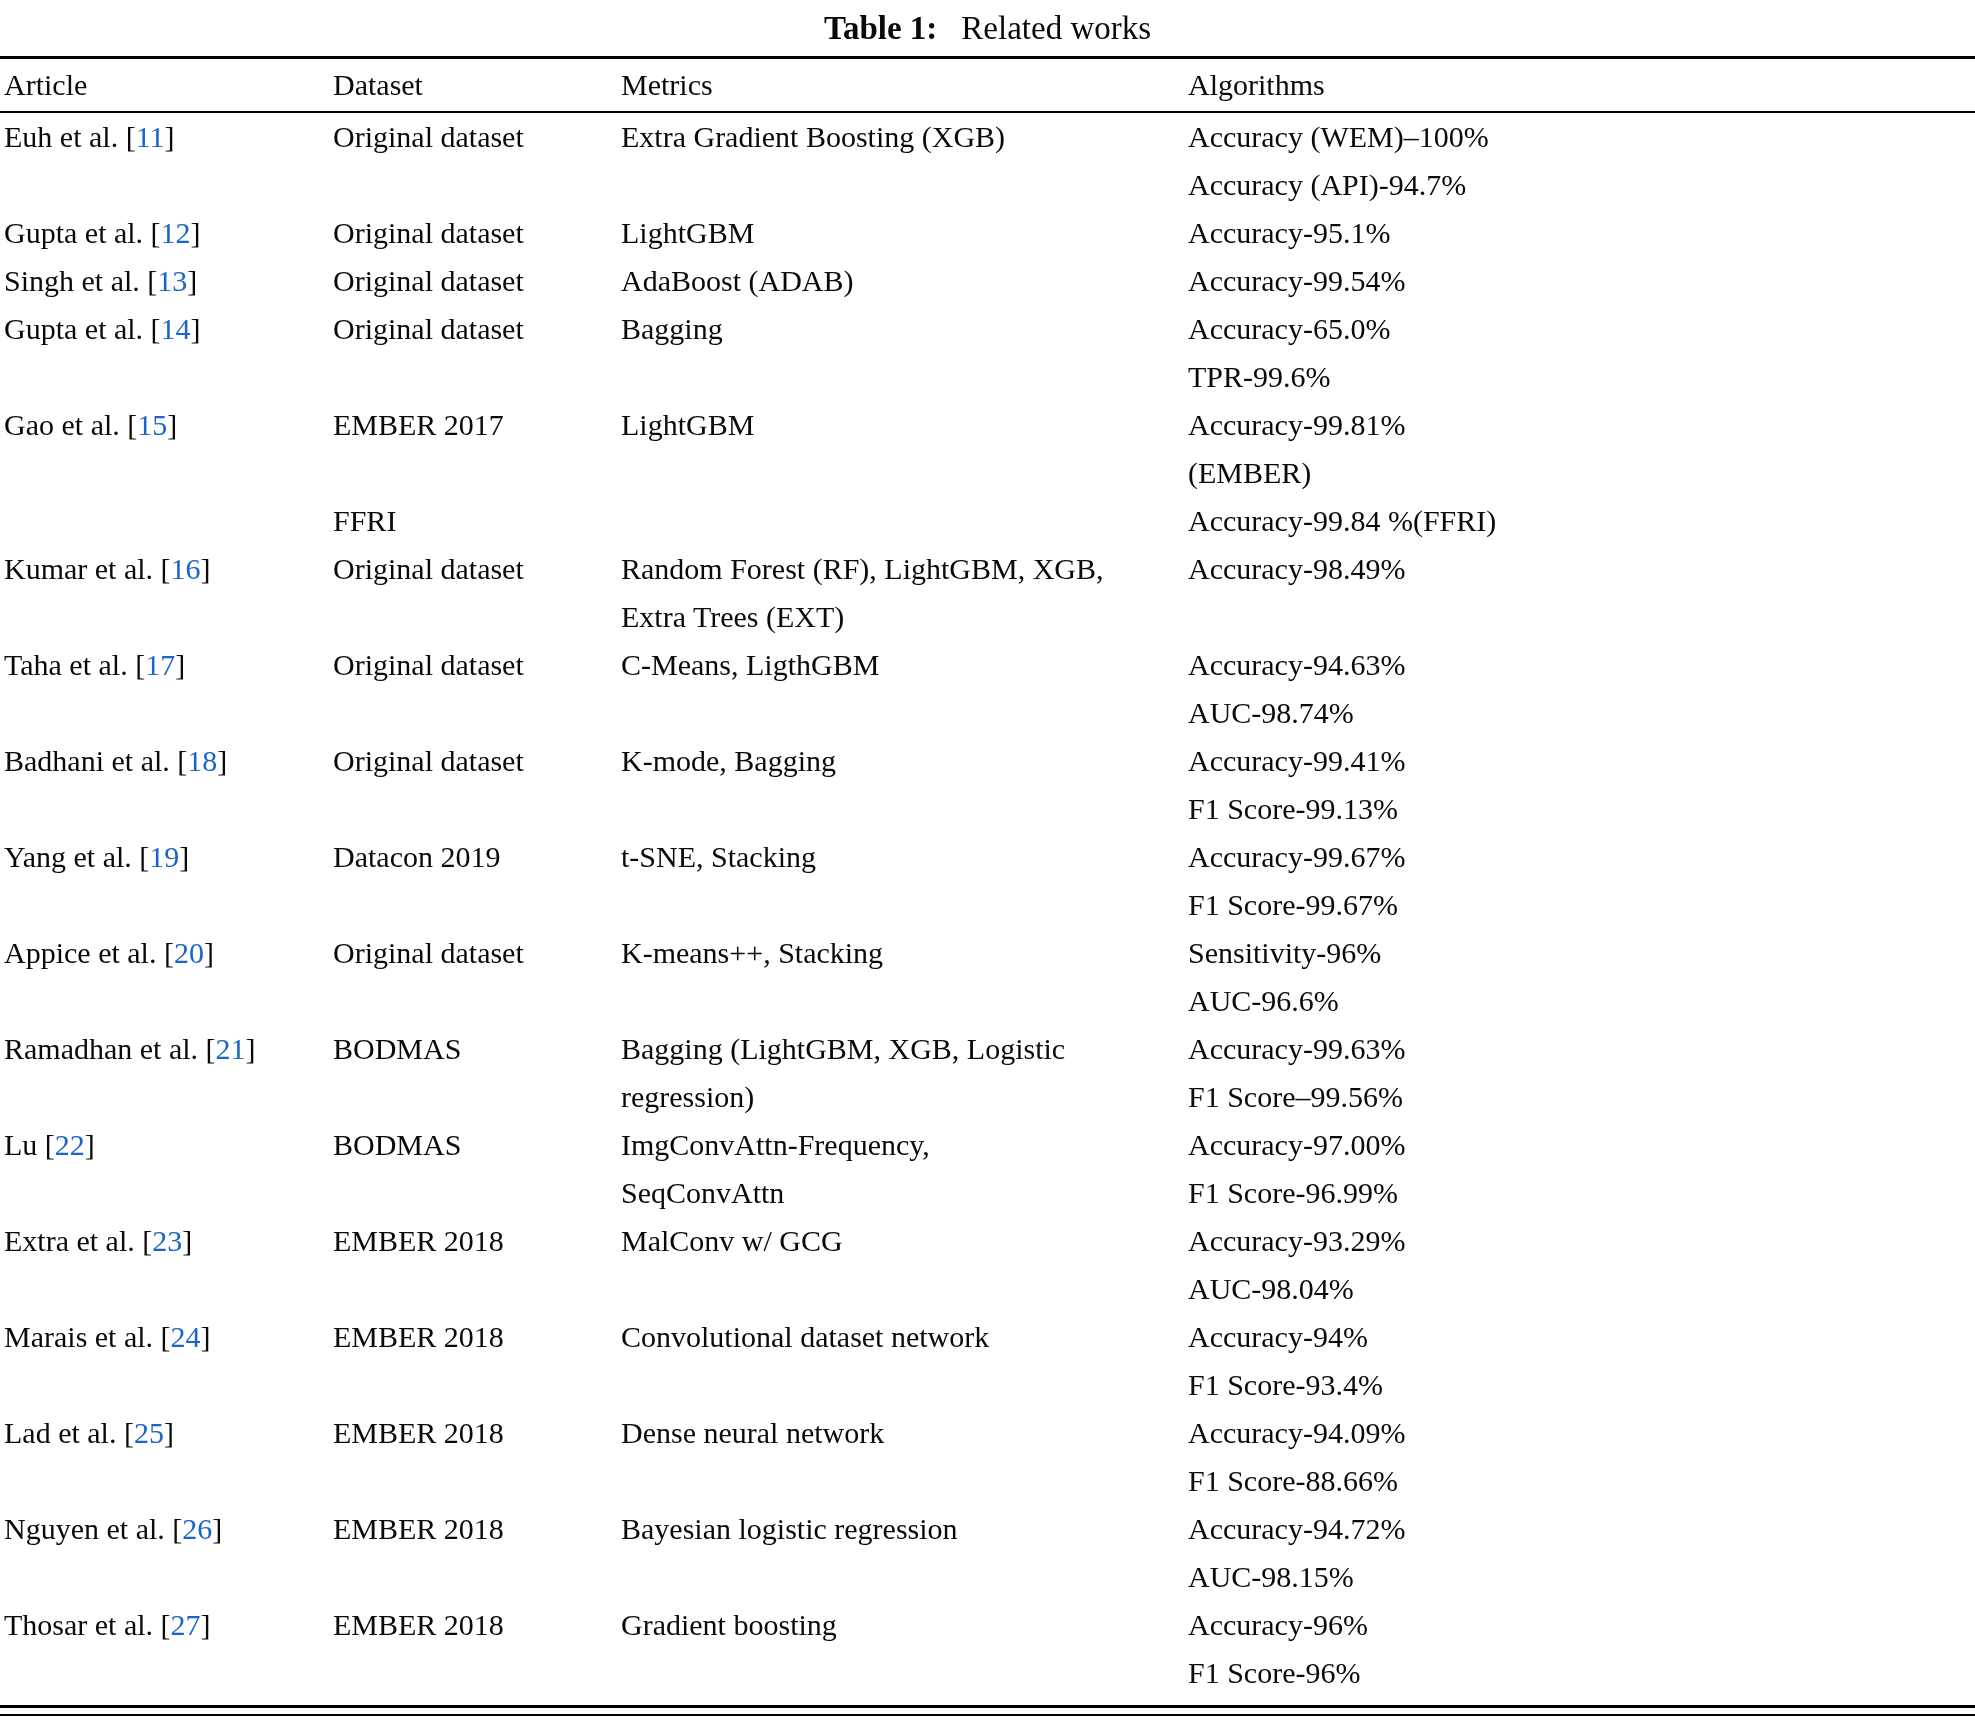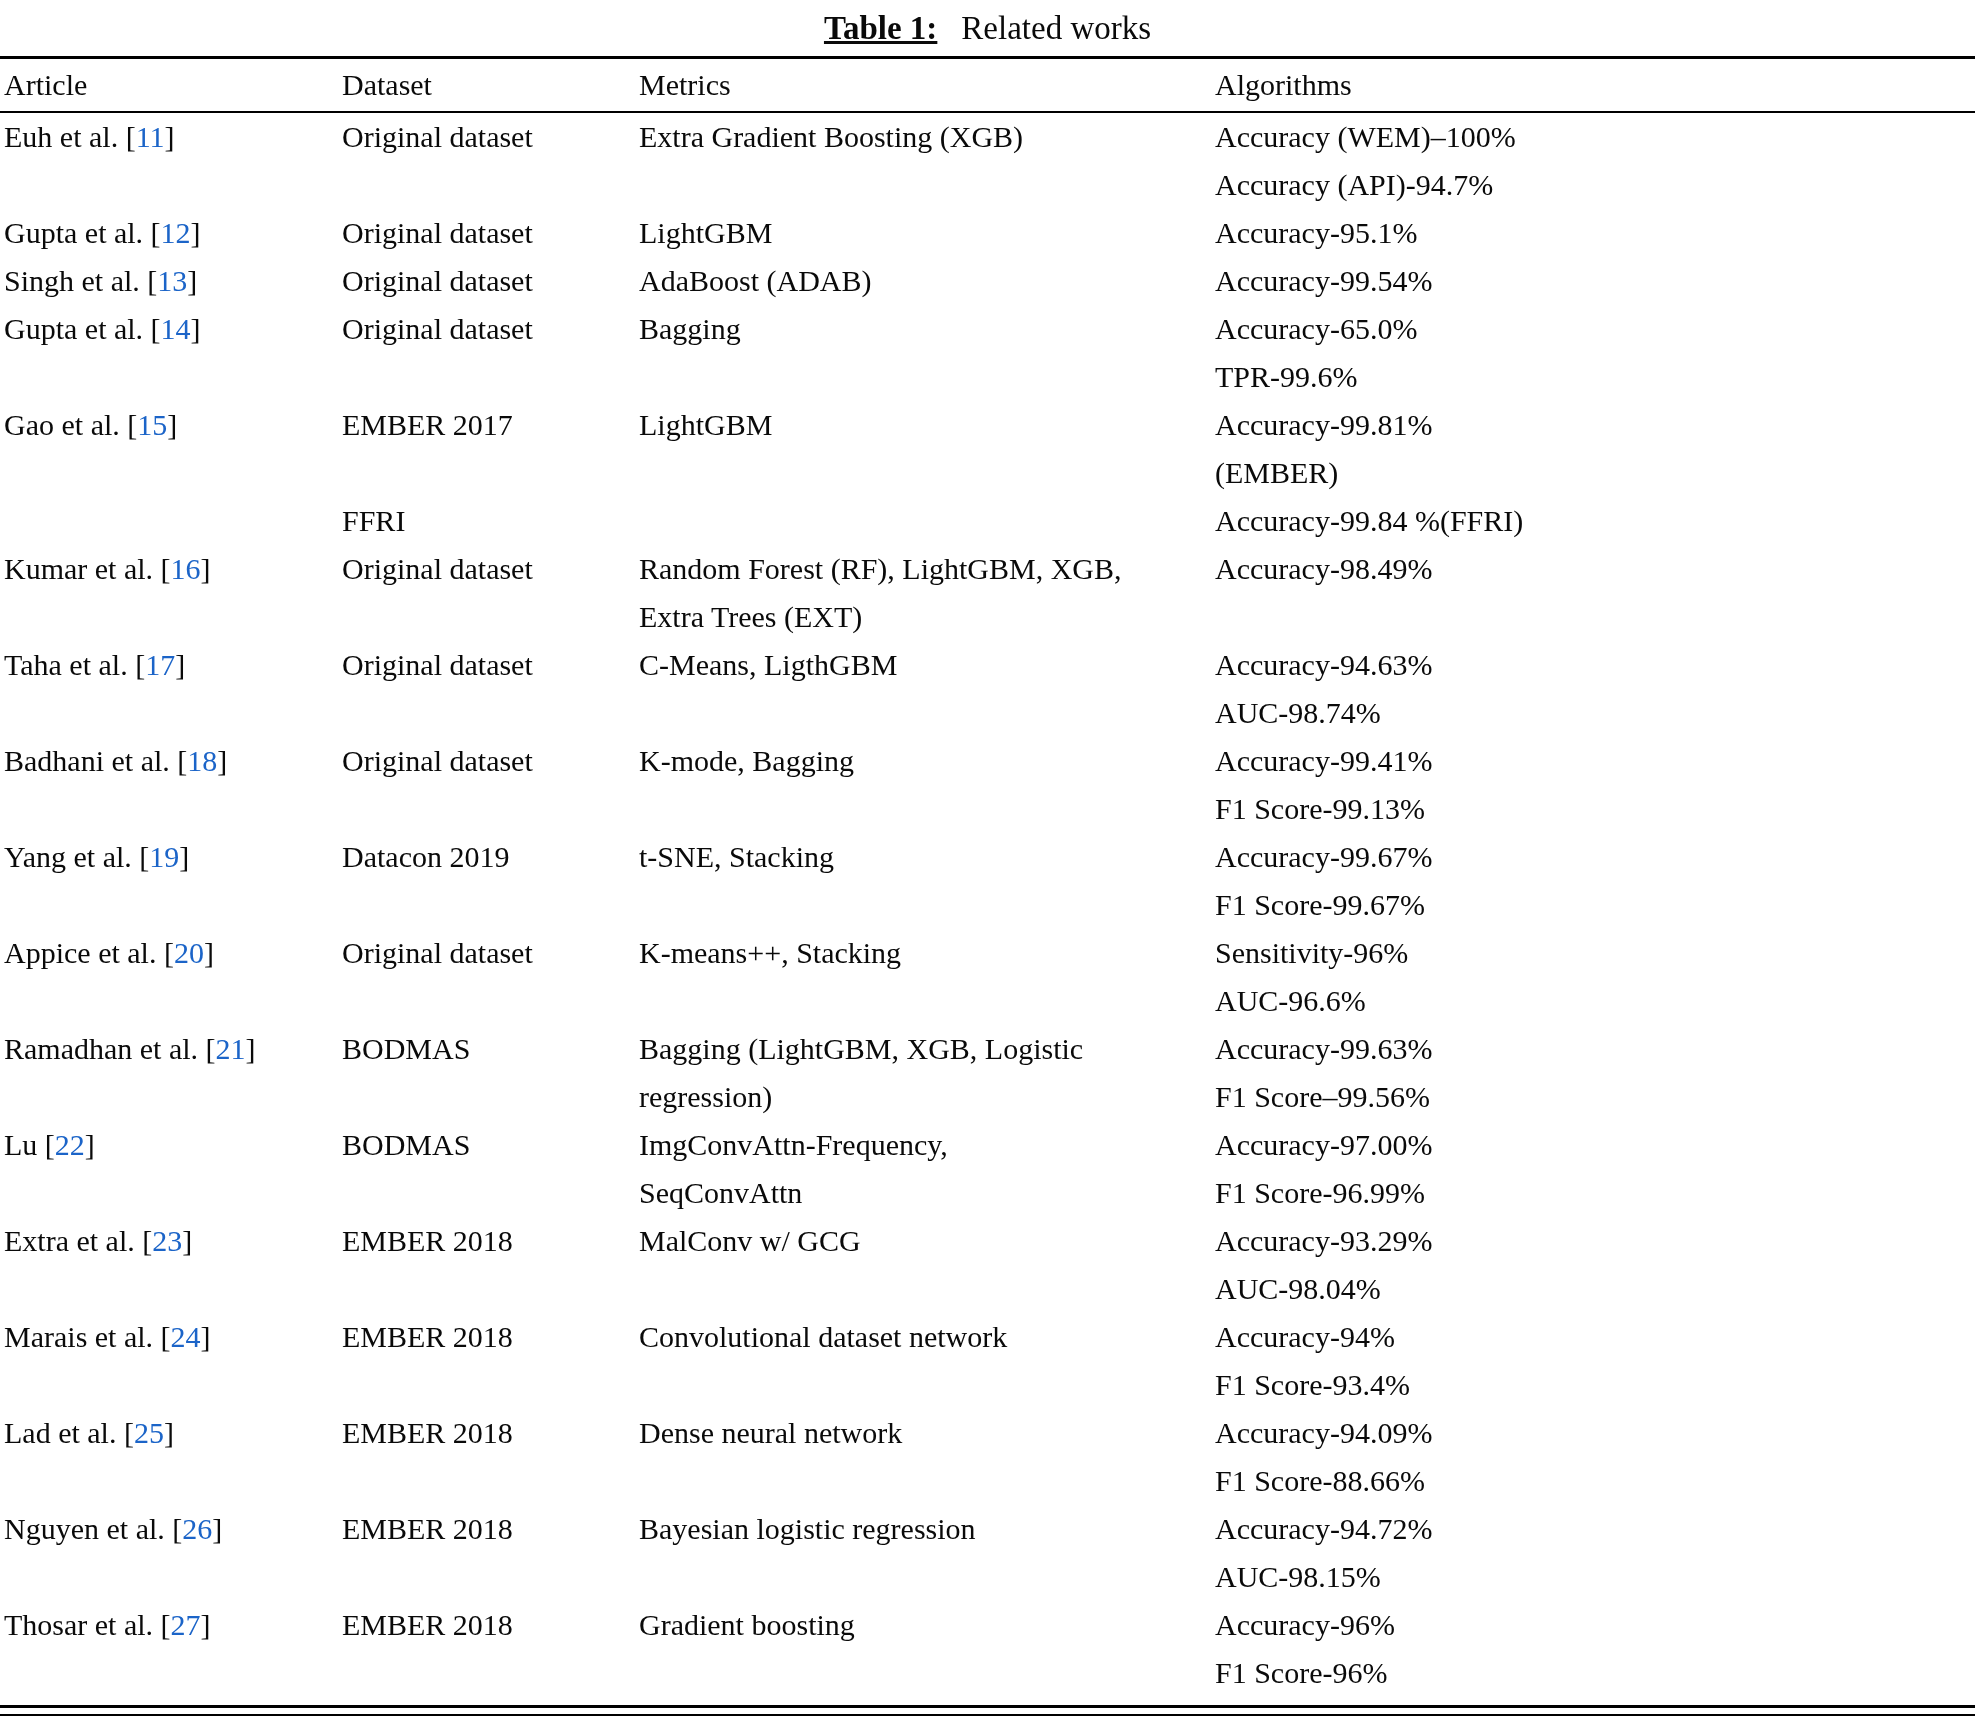--- a/index.html
+++ b/index.html
@@ -12,33 +12,32 @@
   body { height: 1729px; overflow: hidden; }
   .page { width: 1975px; padding-top: 6px; }
 
   .caption {
     text-align: center;
     font-size: 33px;
     height: 44px;
     line-height: 44px;
     margin-bottom: 6px;
   }
-  .caption .cap-label { font-weight: bold; text-decoration: underline; }
+  .caption .cap-label { font-weight: bold; }
   .caption .cap-text { margin-left: 24px; }
 
   .rule { width: 1975px; background: #000; border: 0; }
   .rule.thick { height: 3px; }
   .rule.thin  { height: 2px; }
 
   .trow, .thead-row {
     display: grid;
     grid-template-columns: 329px 288px 567px 1fr;
     padding-left: 4px;
     width: 1975px;
-    gap: 9px;
   }
   .thead-row { height: 52px; align-items: center; font-size: 31px; }
 
   .cell { font-size: 30px; }
   .cell .line { line-height: 48px; white-space: nowrap; }
 
   .ref { color: var(--accent, #1b64c8); }
 
   .bottom-rules { margin-top: 8px; }
   .bottom-rules .rule + .rule { margin-top: 6px; }

